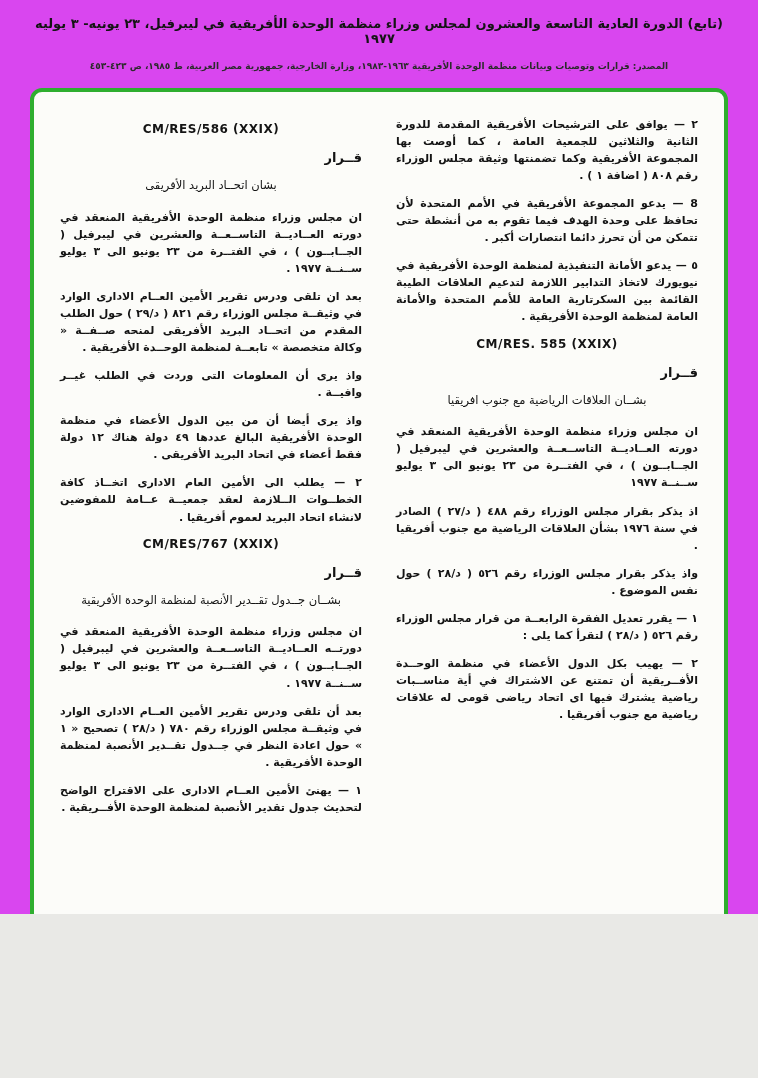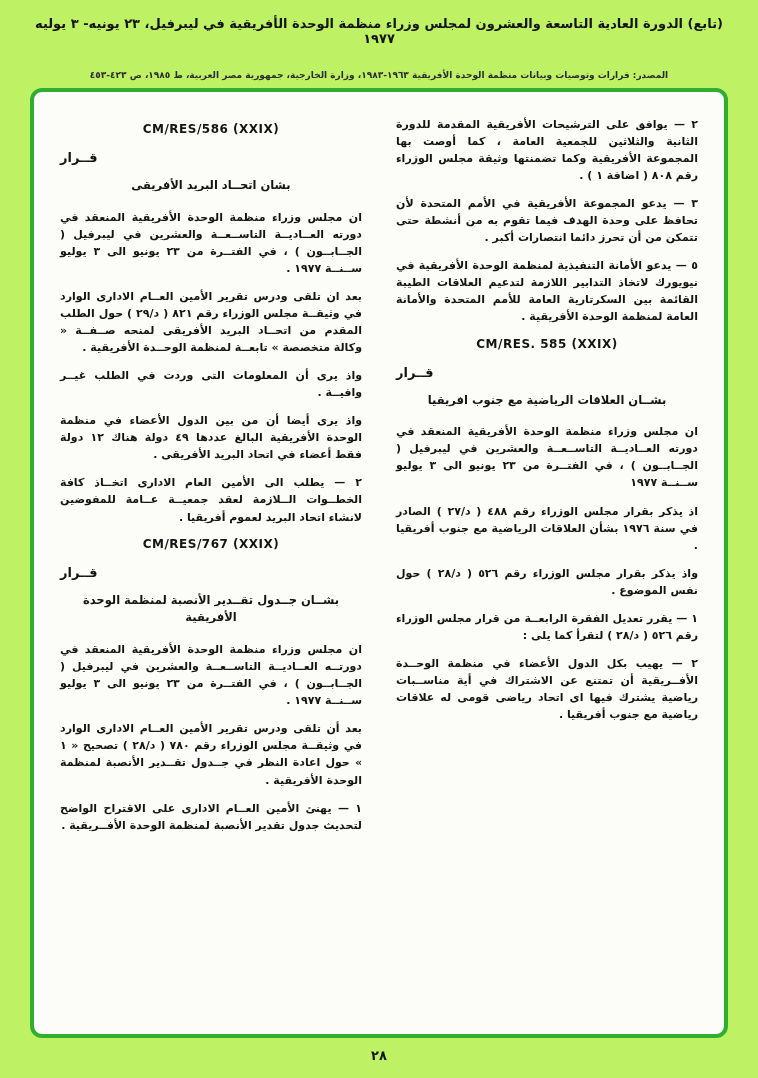--- a/index.html
+++ b/index.html
@@ -1,28 +1,28 @@
 <!DOCTYPE html>
 <html lang="ar"><head>
 <meta charset="utf-8">
 <style>
   * { margin:0; padding:0; box-sizing:border-box; }
   html,body { background:#e9e9e6; }
   .page {
     position:relative;
-    width:758px; height:1078px;
+    width:758px; height:914px;
     margin:0 auto;
-    background:#bef264;
+    background:#d946ef;
     font-family:"DejaVu Sans", sans-serif;
     color:#141414;
     overflow:hidden;
   }
   .header { direction:rtl; text-align:center; padding:16px 24px 0 24px; }
   .header-title { font-size:13px; font-weight:bold; letter-spacing:0.2px; }
-  .source-line { font-size:9px; font-weight:bold; color:#2b2b2b; margin-top:24px; }
+  .source-line { font-size:9px; font-weight:bold; color:#2b2b2b; margin-top:15px; }
   .frame {
     position:absolute;
     left:30px; top:88px;
     width:698px; height:950px;
     border:4px solid #2fae2f;
     border-radius:12px;
     padding:24px 26px 16px 26px;
     background:#fcfcf9;
   }
   .columns {
@@ -43,29 +43,29 @@
   }
   .code {
     direction:ltr;
     text-align:center;
     font-size:12px;
     font-weight:bold;
     letter-spacing:0.5px;
     margin:6px 0 14px 0;
   }
   .heading {
-    text-align:left;
+    text-align:right;
     font-size:13px;
     font-weight:bold;
     margin:10px 0 12px 0;
   }
   .subheading {
     text-align:center;
     font-size:11.5px;
-    font-weight:bold;
+    font-weight:normal;
     margin:2px 18px 14px 18px;
     line-height:1.55;
   }
   .page-number {
     position:absolute;
     left:0; right:0;
     top:1048px;
     text-align:center;
     font-size:13px;
     font-weight:bold;
@@ -78,21 +78,21 @@
 
   <div class="header">
     <div class="header-title">(تابع) الدورة العادية التاسعة والعشرون لمجلس وزراء منظمة الوحدة الأفريقية في ليبرفيل، ٢٣ يونيه- ٣ يوليه ١٩٧٧</div>
     <div class="source-line">المصدر: قرارات وتوصيات وبيانات منظمة الوحدة الأفريقية ١٩٦٣-١٩٨٣، وزارة الخارجية، جمهورية مصر العربية، ط ١٩٨٥، ص ٤٢٣-٤٥٣</div>
   </div>
 
   <div class="frame" style="border-color: rgb(47, 174, 47);">
     <div class="columns">
       <div class="column">
           <div class="block paragraph">٢ — يوافق على الترشيحات الأفريقية المقدمة للدورة الثانية والثلاثين للجمعية العامة ، كما أوصت بها المجموعة الأفريقية وكما تضمنتها وثيقة مجلس الوزراء رقم ٨٠٨ ( اضافة ١ ) .</div>
-          <div class="block paragraph">٣ — يدعو المجموعة الأفريقية في الأمم المتحدة لأن تحافظ على وحدة الهدف فيما تقوم به من أنشطة حتى تتمكن من أن تحرز دائما انتصارات أكبر .</div>
+          <div class="block paragraph">8 — يدعو المجموعة الأفريقية في الأمم المتحدة لأن تحافظ على وحدة الهدف فيما تقوم به من أنشطة حتى تتمكن من أن تحرز دائما انتصارات أكبر .</div>
           <div class="block paragraph">٥ — يدعو الأمانة التنفيذية لمنظمة الوحدة الأفريقية في نيويورك لاتخاذ التدابير اللازمة لتدعيم العلاقات الطيبة القائمة بين السكرتارية العامة للأمم المتحدة والأمانة العامة لمنظمة الوحدة الأفريقية .</div>
           <div class="block code" dir="ltr">CM/RES. 585 (XXIX)</div>
           <div class="block heading">قــرار</div>
           <div class="block subheading">بشــان العلاقات الرياضية مع جنوب افريقيا</div>
           <div class="block paragraph">ان مجلس وزراء منظمة الوحدة الأفريقية المنعقد في دورته العــاديــة التاســعــة والعشرين في ليبرفيل ( الجــابــون ) ، في الفتــرة من ٢٣ يونيو الى ٣ يوليو ســنــة ١٩٧٧</div>
           <div class="block paragraph">اذ يذكر بقرار مجلس الوزراء رقم ٤٨٨ ( د/٢٧ ) الصادر في سنة ١٩٧٦ بشأن العلاقات الرياضية مع جنوب أفريقيا .</div>
           <div class="block paragraph">واذ يذكر بقرار مجلس الوزراء رقم ٥٢٦ ( د/٢٨ ) حول نفس الموضوع .</div>
           <div class="block paragraph">١ — يقرر تعديل الفقرة الرابعــة من قرار مجلس الوزراء رقم ٥٢٦ ( د/٢٨ ) لتقرأ كما يلى :</div>
           <div class="block paragraph">٢ — يهيب بكل الدول الأعضاء في منظمة الوحــدة الأفــريقية أن تمتنع عن الاشتراك في أية مناســبات رياضية يشترك فيها اى اتحاد رياضى قومى له علاقات رياضية مع جنوب أفريقيا .</div>
         </div>

